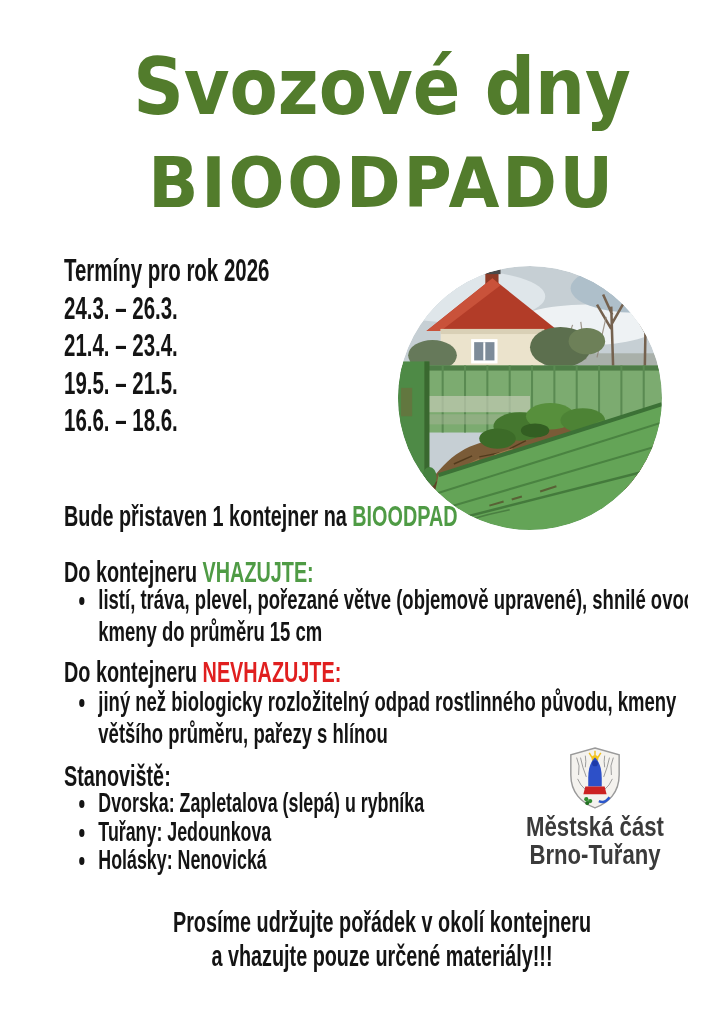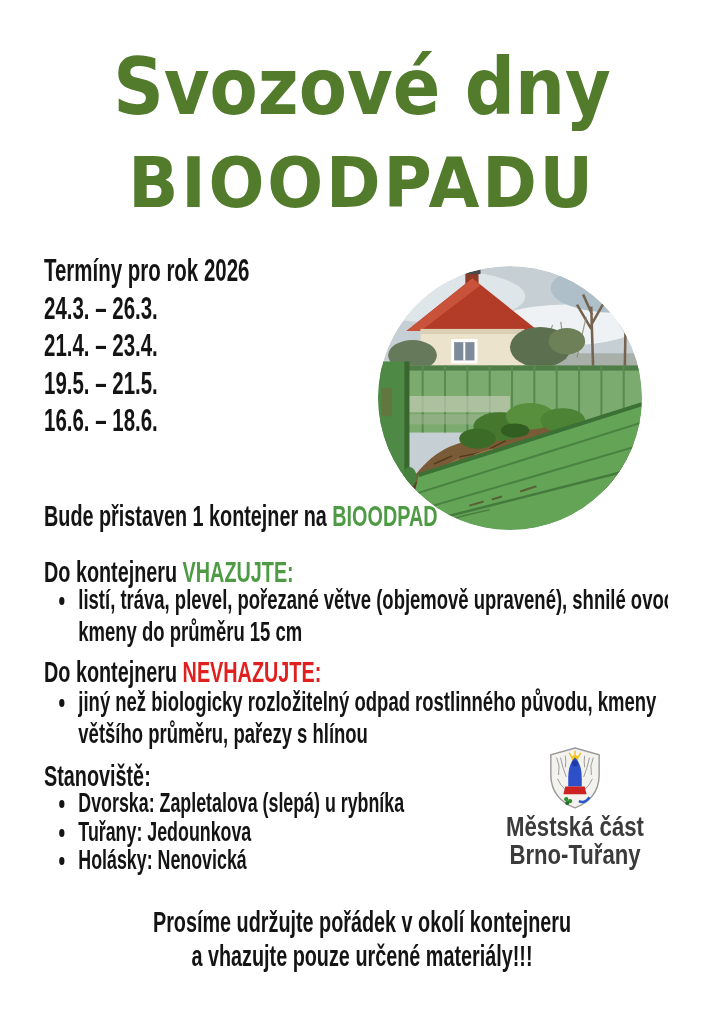--- a/index.html
+++ b/index.html
@@ -1,20 +1,21 @@
 <!DOCTYPE html>
 <html><head>
 <meta charset="utf-8">
 <style>
   html,body { margin:0; padding:0; background:#fff; }
   .page {
     position:relative; width:668px; height:1024px; background:#ffffff;
     overflow:hidden;
     font-family:"Liberation Sans","DejaVu Sans",sans-serif;
     color:#141414;
+    margin-left:20px;
   }
   .abs { position:absolute; }
   
   .cond  { transform:scaleX(0.66); transform-origin:0 0; }
   .condC { transform:scaleX(0.66); transform-origin:50% 0; }
 
   .title-line {
     left:0; width:724px; text-align:center;
     font-family:"DejaVu Sans","Liberation Sans",sans-serif;
     font-weight:700; color:#527c2c; white-space:nowrap;

